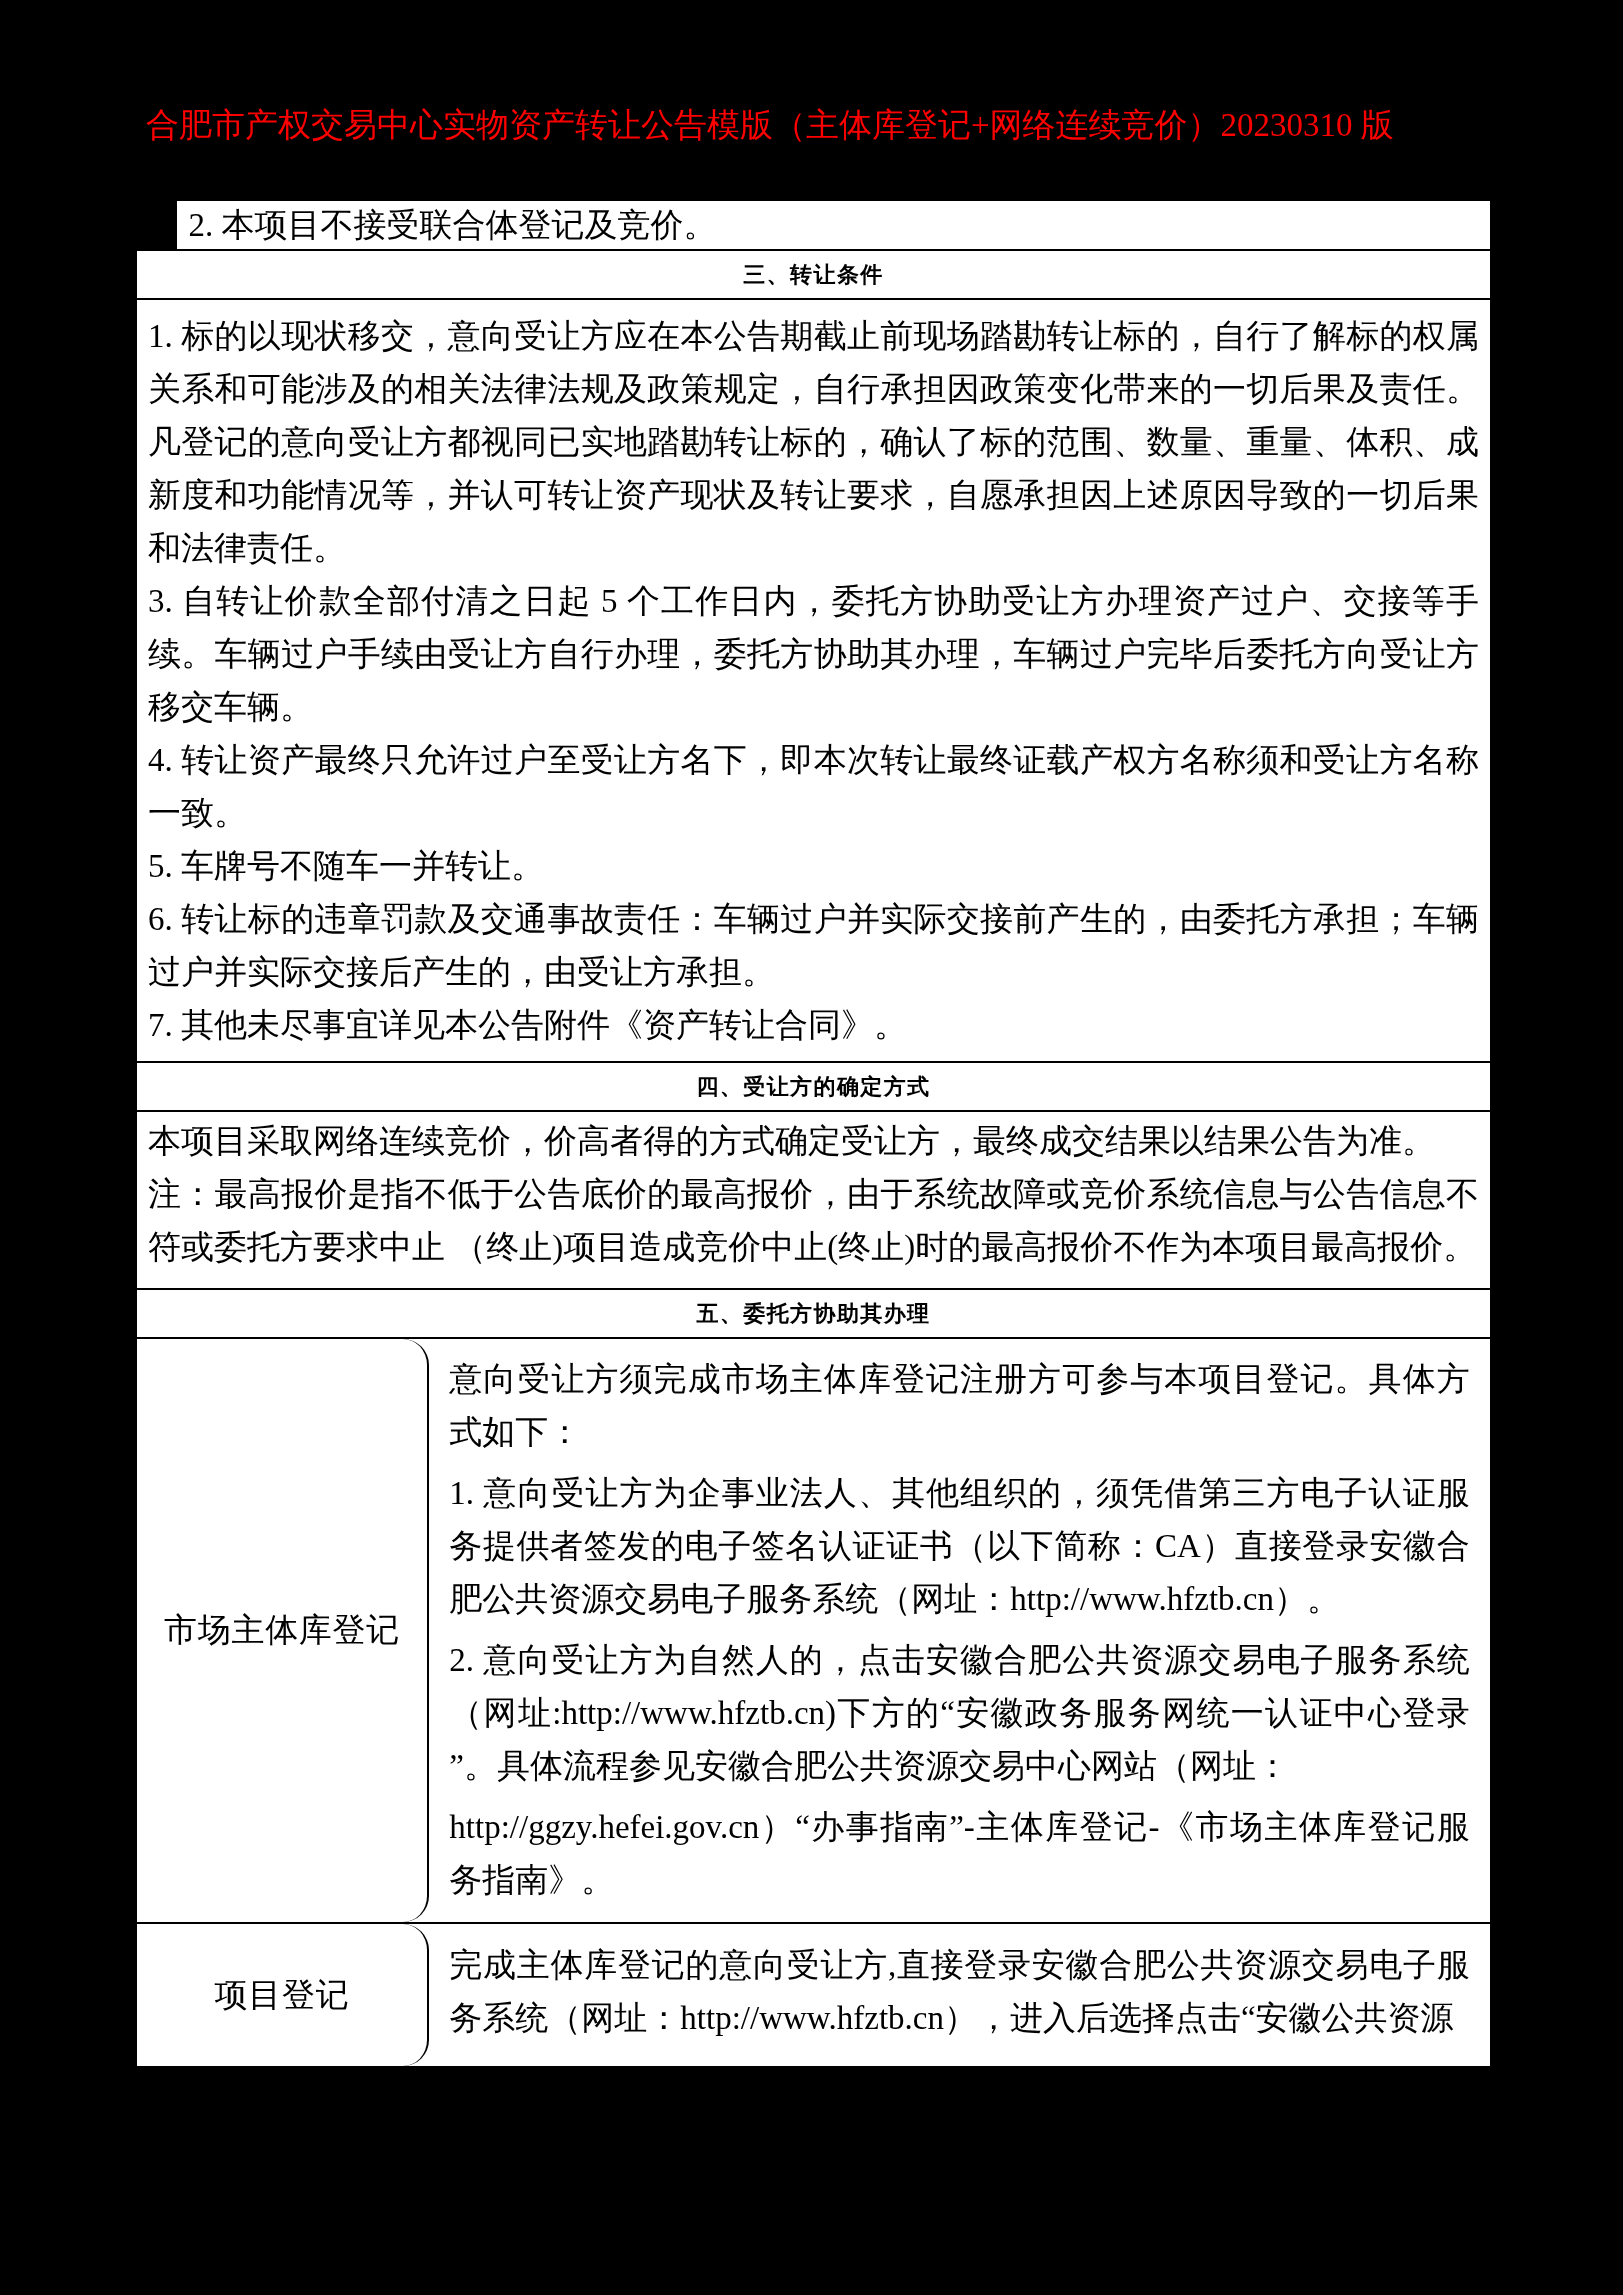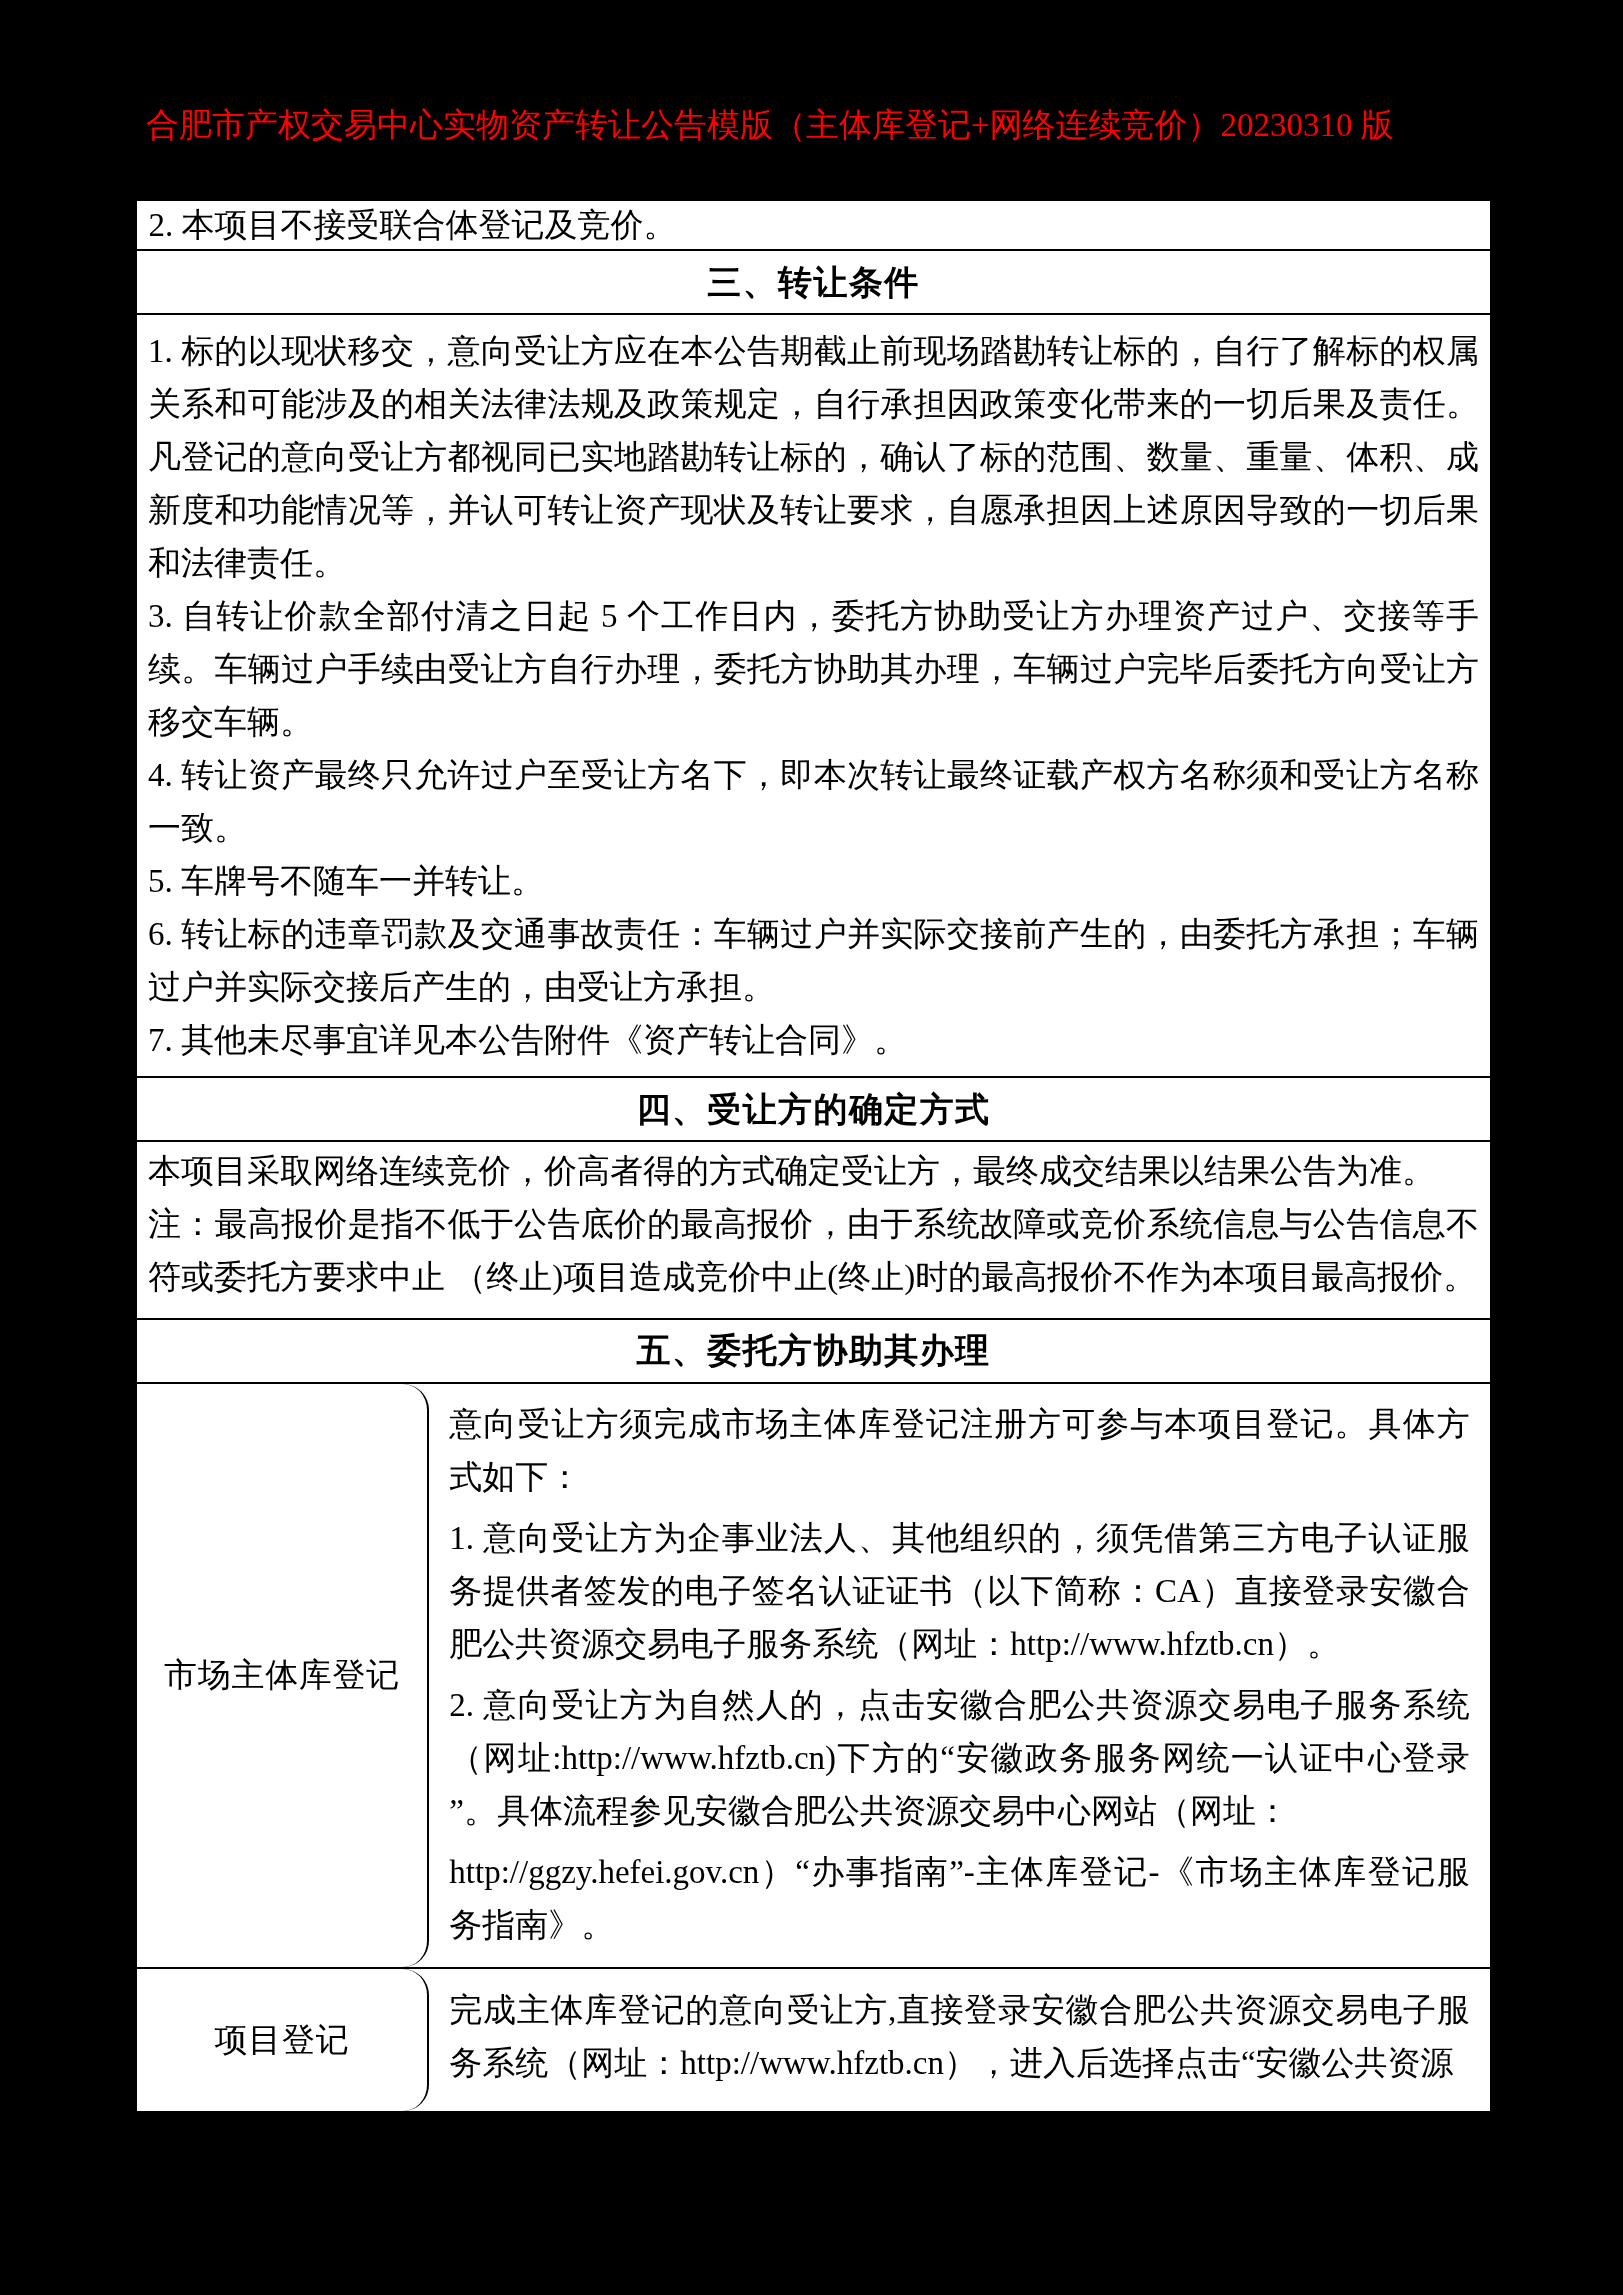--- a/index.html
+++ b/index.html
@@ -22,24 +22,24 @@
     background:#000;
   }
   .tbl{
     position:absolute;left:134px;top:198px;width:1359px;
     border:3.4px solid #000;
     box-sizing:border-box;
     font-size:33px;line-height:53px;
   }
   .row{border-bottom:2.7px solid #000;box-sizing:border-box;background:#fff;}
   .row:last-child{border-bottom:none;}
-  .row-note{height:50px;display:flex;align-items:center;padding:0 11.6px;}
+  .row-note{height:50px;display:flex;align-items:center;padding:0 11.6px;margin-left:40px;}
   .row-title{
-    height:64px;display:flex;align-items:center;justify-content:center;
-    font-weight:bold;font-size:34px;letter-spacing:1.4px;
+    height:49px;display:flex;align-items:center;justify-content:center;
+    font-weight:bold;font-size:22px;letter-spacing:1.4px;
   }
   .row-body{padding:9.5px 11px;text-align:justify;}
   .row-body .p{margin:0;}
   .row-split{display:flex;align-items:stretch;}
   .cell-label{
     flex:0 0 292px;border-right:2.7px solid #000;box-sizing:border-box;
     display:flex;align-items:center;justify-content:center;
     text-align:center;letter-spacing:0.7px;border-radius:26px;
   }
   .cell-content{flex:1;min-width:0;padding:6.8px 12.3px;text-align:justify;}

